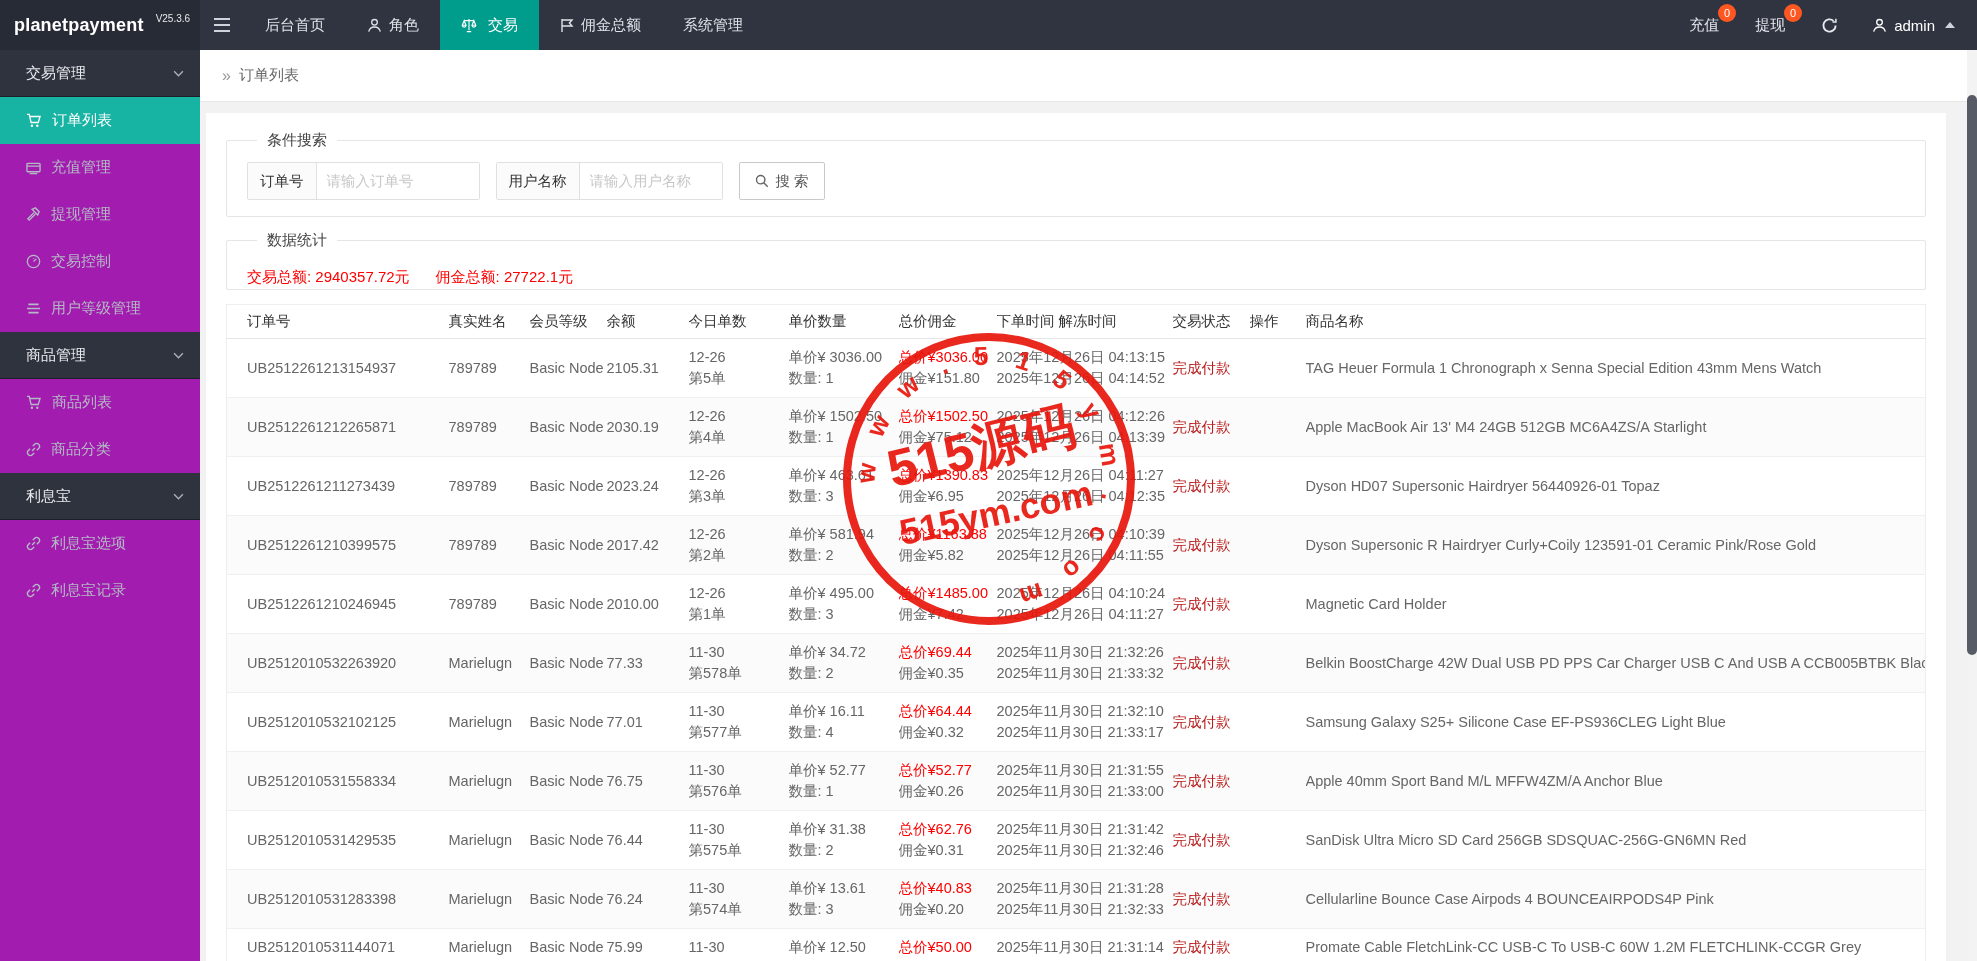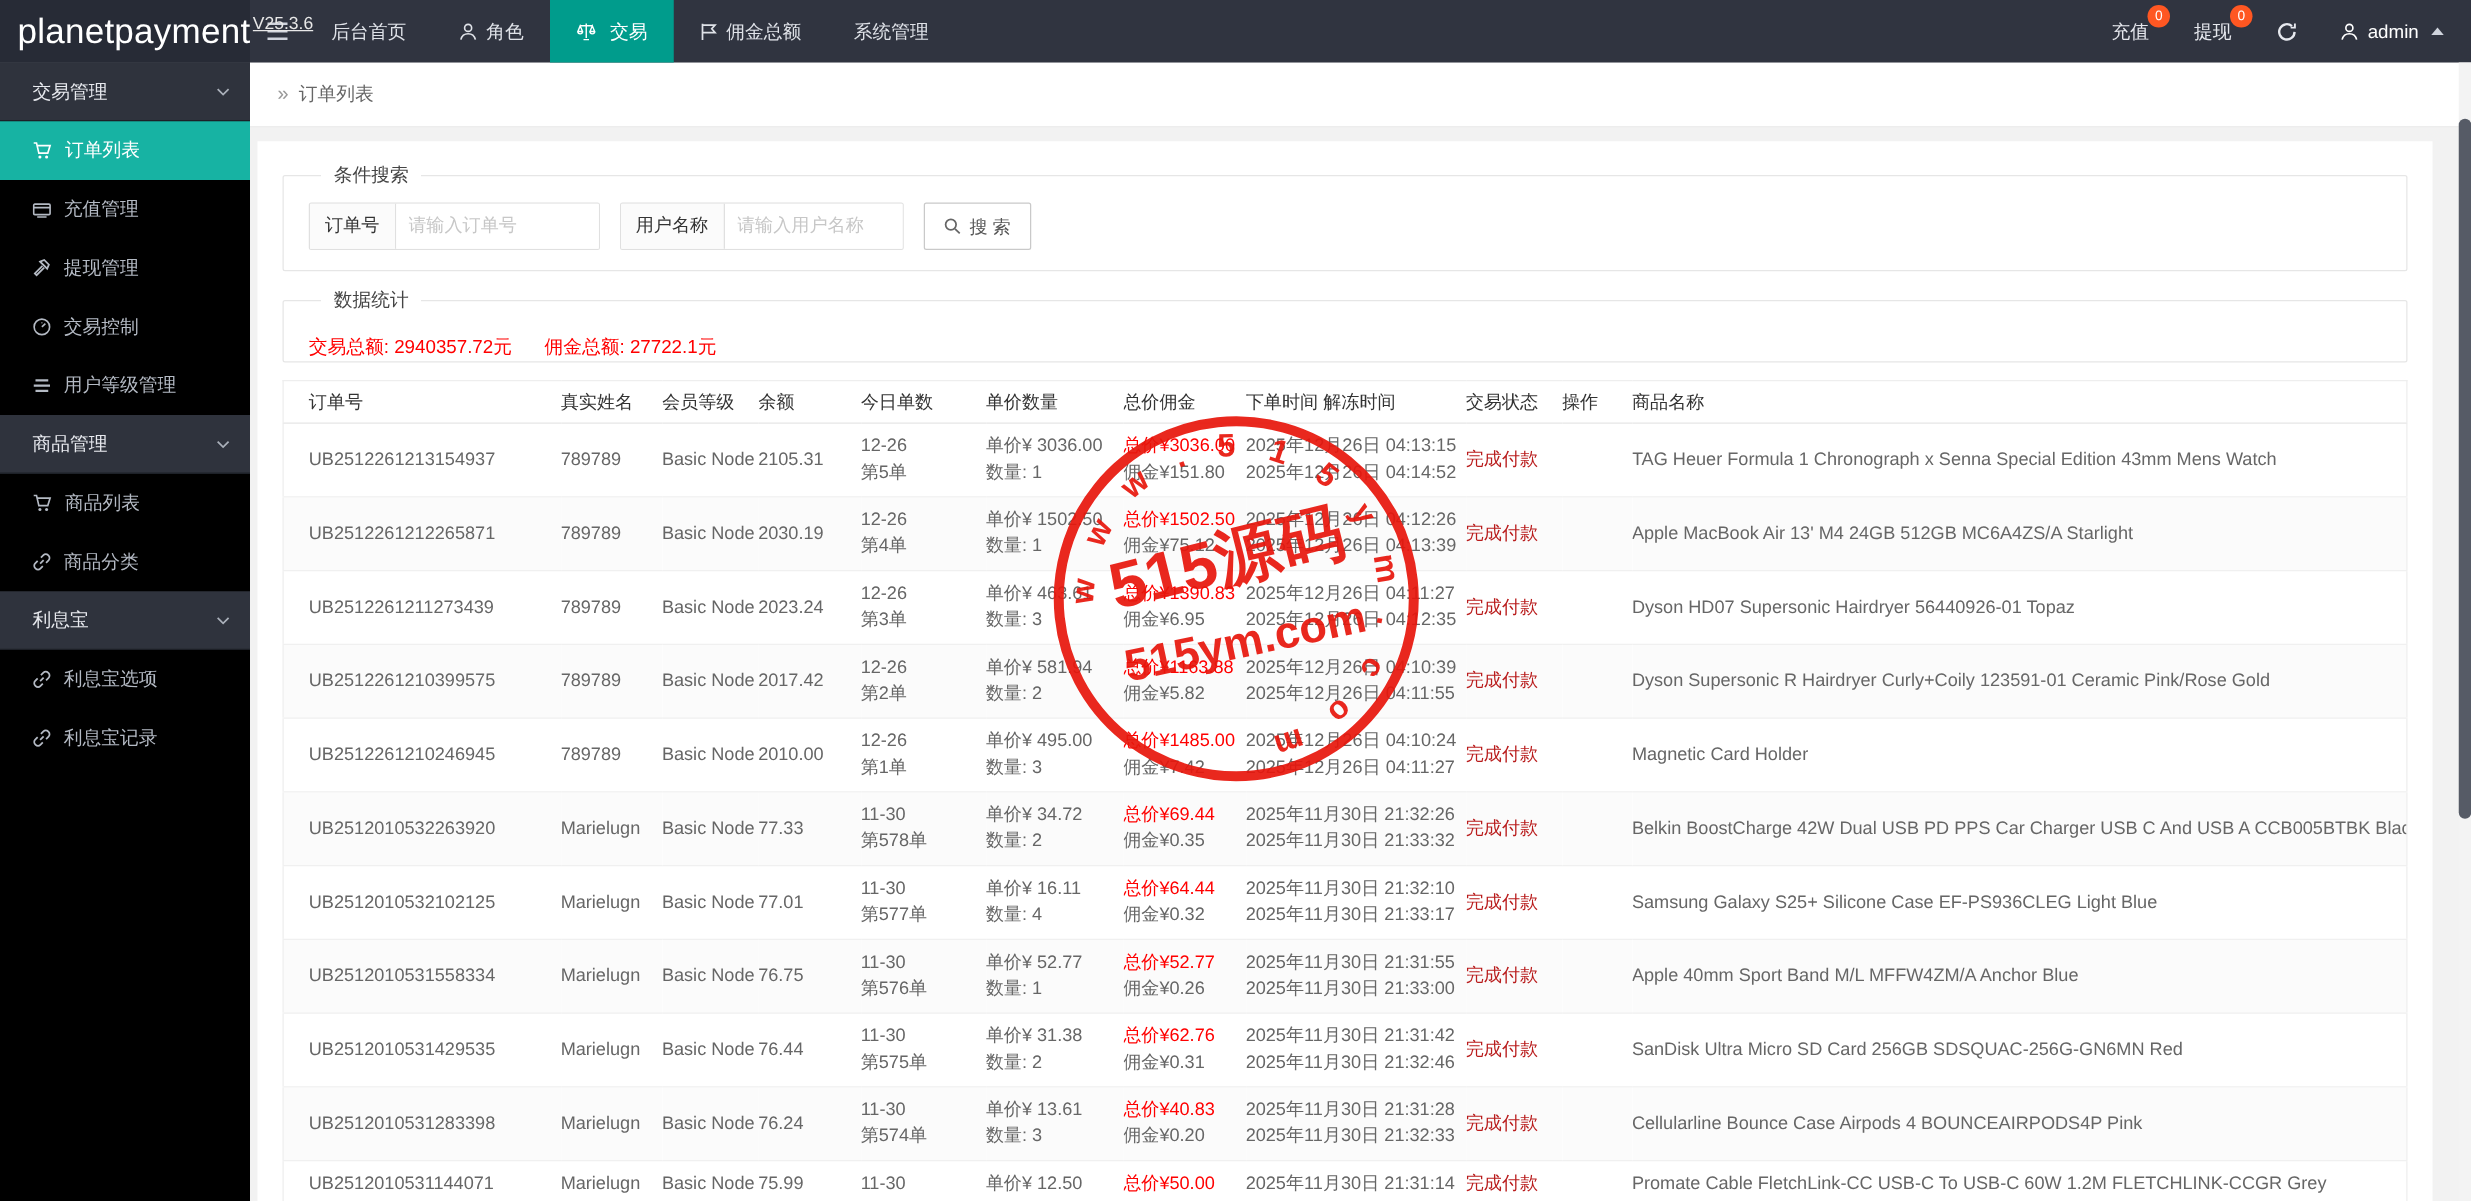--- a/index.html
+++ b/index.html
@@ -2,36 +2,36 @@
 <html><head>
 <meta charset="utf-8">
 <style>
   * { margin:0; padding:0; box-sizing:border-box; }
   html,body { width:1977px; height:961px; overflow:hidden; }
   body { font-family:"Liberation Sans","DejaVu Sans",sans-serif; background:#f2f2f2; position:relative; color:#666; }
 
   
   .topbar { position:absolute; top:0; left:0; right:0; height:50px; background:#303440; display:flex; align-items:stretch; z-index:20; }
   .logo { width:200px; background:#272b36; color:#fff; display:flex; align-items:center; padding-left:14px; }
-  .logo .name { font-size:28px; font-weight:normal; letter-spacing:.2px; }
-  .logo .ver { font-size:14px; margin-left:2px; transform:translateY(-7px); color:#e8e8e8;text-decoration:underline; }
+  .logo .name { font-size:18px; font-weight:bold; letter-spacing:.2px; }
+  .logo .ver { font-size:10px; margin-left:12px; transform:translateY(-7px); color:#e8e8e8; }
   .hamb { width:44px; display:flex; align-items:center; justify-content:center; color:#cfd3dc; cursor:pointer; }
   .nav { display:flex; align-items:stretch; }
   .nav-item { display:flex; align-items:center; gap:7px; padding:0 21px; font-size:15px; color:#dfe2e8; cursor:pointer; }
   .nav-item.active { background:#009c8c; color:#fff;gap:11px; }
   .top-right { margin-left:auto; display:flex; align-items:stretch; }
   .top-act { position:relative; display:flex; align-items:center; padding:0 18px; font-size:15px; color:#e6e8ee; cursor:pointer; }
   .badge { position:absolute; top:4px; right:1px; min-width:18px; height:18px; line-height:18px; text-align:center; background:#ff5722; color:#fff; border-radius:9px; font-size:11px; padding:0 4px; }
   .userbox { display:flex; align-items:center; gap:7px; padding:0 22px 0 16px; font-size:15px; color:#fff; cursor:pointer; }
   .caret-up { width:0; height:0; border-left:5px solid transparent; border-right:5px solid transparent; border-bottom:6px solid #cfd3dc; margin-left:3px; }
   .icn { display:inline-flex; align-items:center; justify-content:center; }
   .icn svg { display:block; }
 
   
-  .sidebar { position:absolute; top:50px; left:0; bottom:0; width:200px; background:#000000; z-index:15; }
+  .sidebar { position:absolute; top:50px; left:0; bottom:0; width:200px; background:#a21caf; z-index:15; }
   .sgroup-title { height:47px; display:flex; align-items:center; padding:0 16px 0 26px; background:#2f333d; color:#e8eaef; font-size:15px; cursor:pointer; border-bottom:1px solid #1d2027; }
   .sgroup-title .chev { margin-left:auto; color:#aab0ba; }
   .side-item { height:47px; display:flex; align-items:center; gap:10px; padding-left:26px; color:#b4bac4; font-size:15px; cursor:pointer; }
   .side-item.active { background:#17b3a3; color:#fff; }
 
   
   .main { position:absolute; top:50px; left:200px; right:0; bottom:0; background:#f2f2f2; overflow:hidden; }
   .crumb-bar { height:52px; background:#fff; border-bottom:1px solid #e7e7e7; display:flex; align-items:center; padding-left:22px; font-size:15px; color:#666; }
   .crumb-bar .arr { color:#999; margin-right:8px; font-size:16px; }
   .card { background:#fff; margin:11px 31px 0 6px; padding:18px 20px; min-height:900px; }

